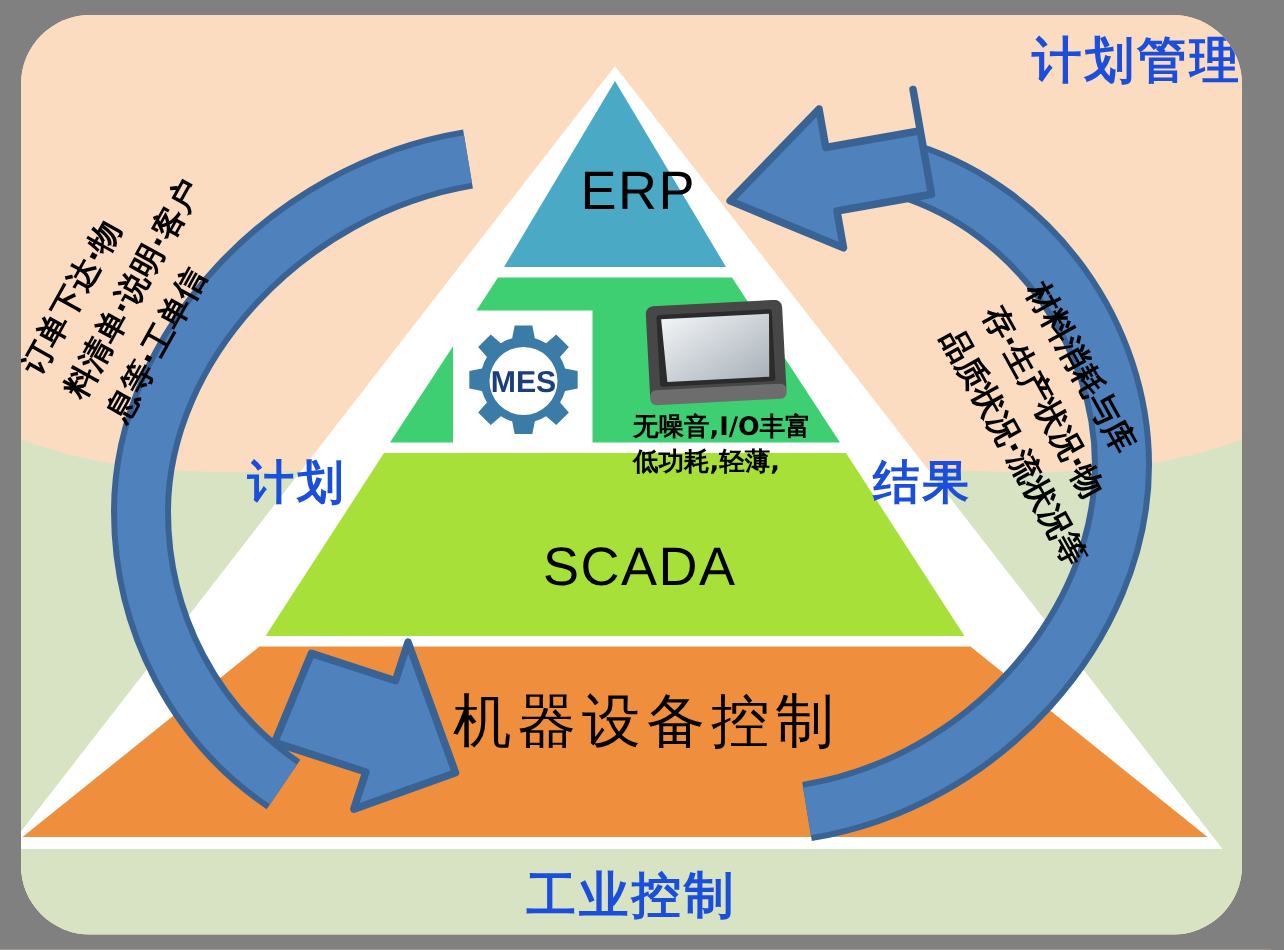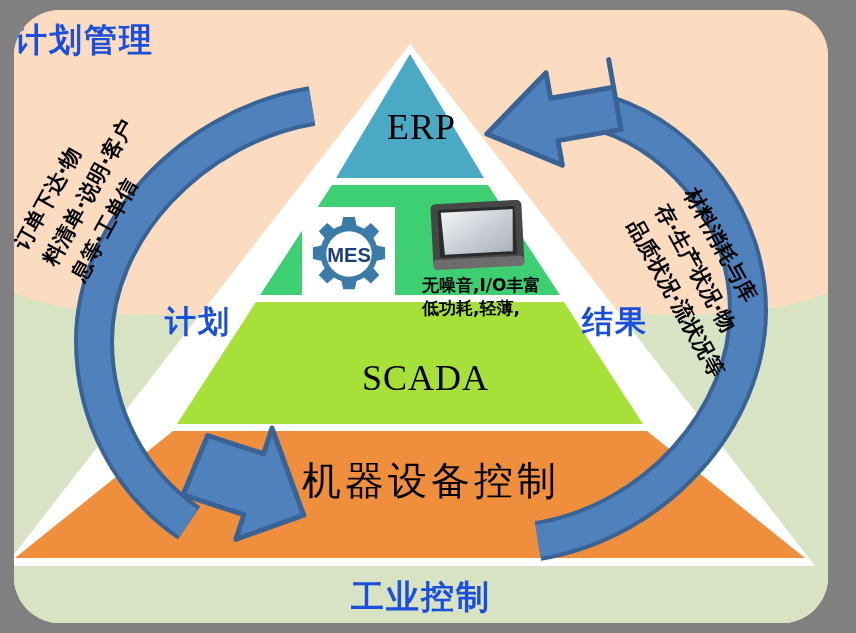--- a/index.html
+++ b/index.html
@@ -6,25 +6,25 @@
   body{width:856px;height:633px;overflow:hidden;font-family:"Liberation Sans","DejaVu Sans",sans-serif;}
   #stage{position:relative;width:856px;height:633px;}
   #card{
     position:absolute;left:14px;top:10px;width:814px;height:613px;
     border-radius:46px;overflow:hidden;background:#fbdcc0;
   }
   .bg-peach{position:absolute;inset:0;background:#fbdcc0;}
   .bg-green-lower{position:absolute;inset:0;}
   .pyr-svg{position:absolute;left:0;top:0;}
   .lbl{position:absolute;color:#1b4fdb;font-weight:700;white-space:nowrap;}
-  #lbl-top{left:0;right:0;top:8px;text-align:left;font-size:33px;letter-spacing:2px;}
+  #lbl-top{left:0;right:0;top:8px;text-align:right;font-size:33px;letter-spacing:2px;}
   #lbl-bottom{left:0;right:0;top:565px;text-align:center;font-size:33px;letter-spacing:2px;}
   #lbl-plan{left:151px;top:291px;font-size:31px;letter-spacing:2px;}
   #lbl-result{left:568px;top:291px;font-size:31px;letter-spacing:2px;}
-  .tier-text{position:absolute;color:#000;white-space:nowrap;font-family:Liberation Serif, serif;}
+  .tier-text{position:absolute;color:#000;white-space:nowrap;}
   #txt-erp{left:373px;top:96px;font-size:36px;letter-spacing:1px;}
   #txt-scada{left:348px;top:347px;font-size:36px;letter-spacing:1px;}
   #txt-ctrl{left:288px;top:444px;font-size:39px;letter-spacing:4px;font-family:"DejaVu Sans",sans-serif;text-align:center;}
   #mes-logo{
     position:absolute;left:288px;top:197px;width:93px;height:93px;background:#ffffff;
     display:flex;align-items:center;justify-content:center;text-align:right;
   }
   #device{position:absolute;left:415px;top:190px;width:97px;height:72px;}
   #device-cap{
     position:absolute;left:408px;top:264px;width:150px;font-size:17px;line-height:1.35;

